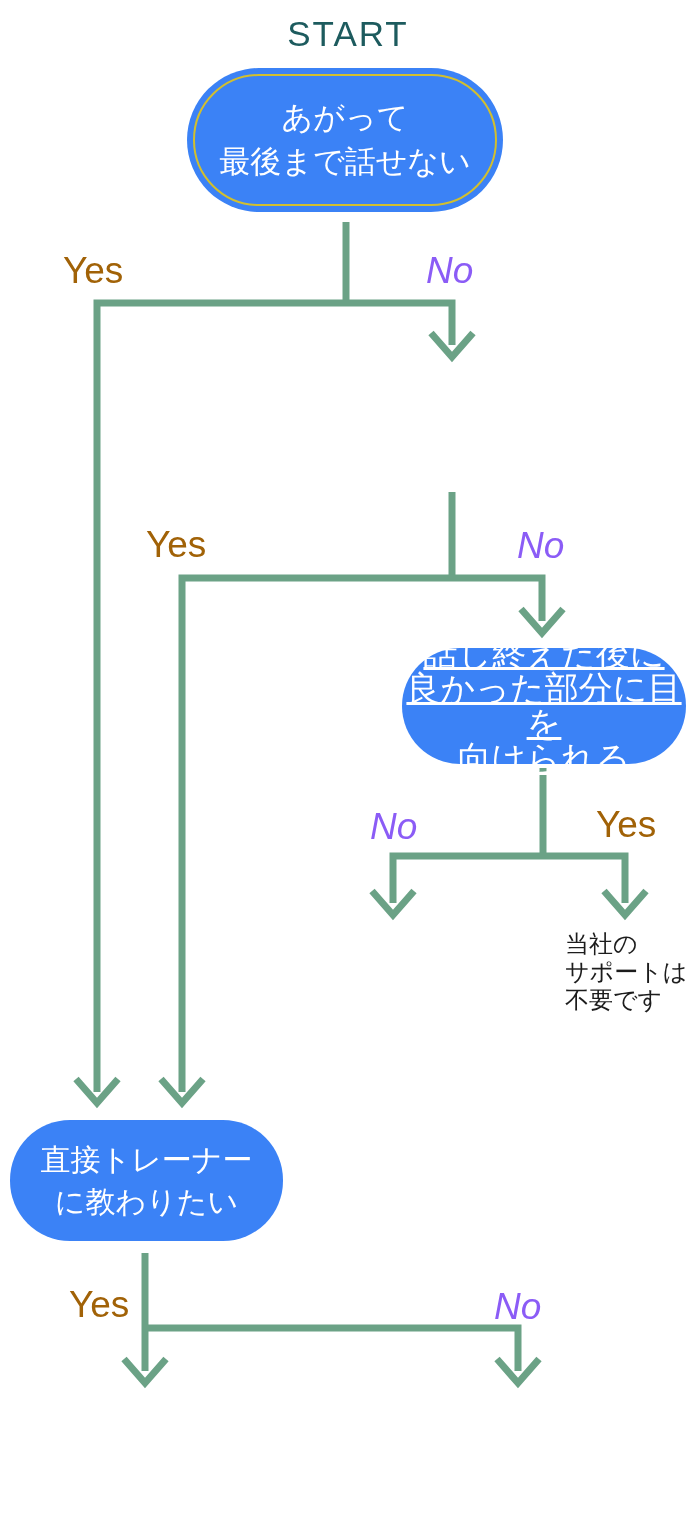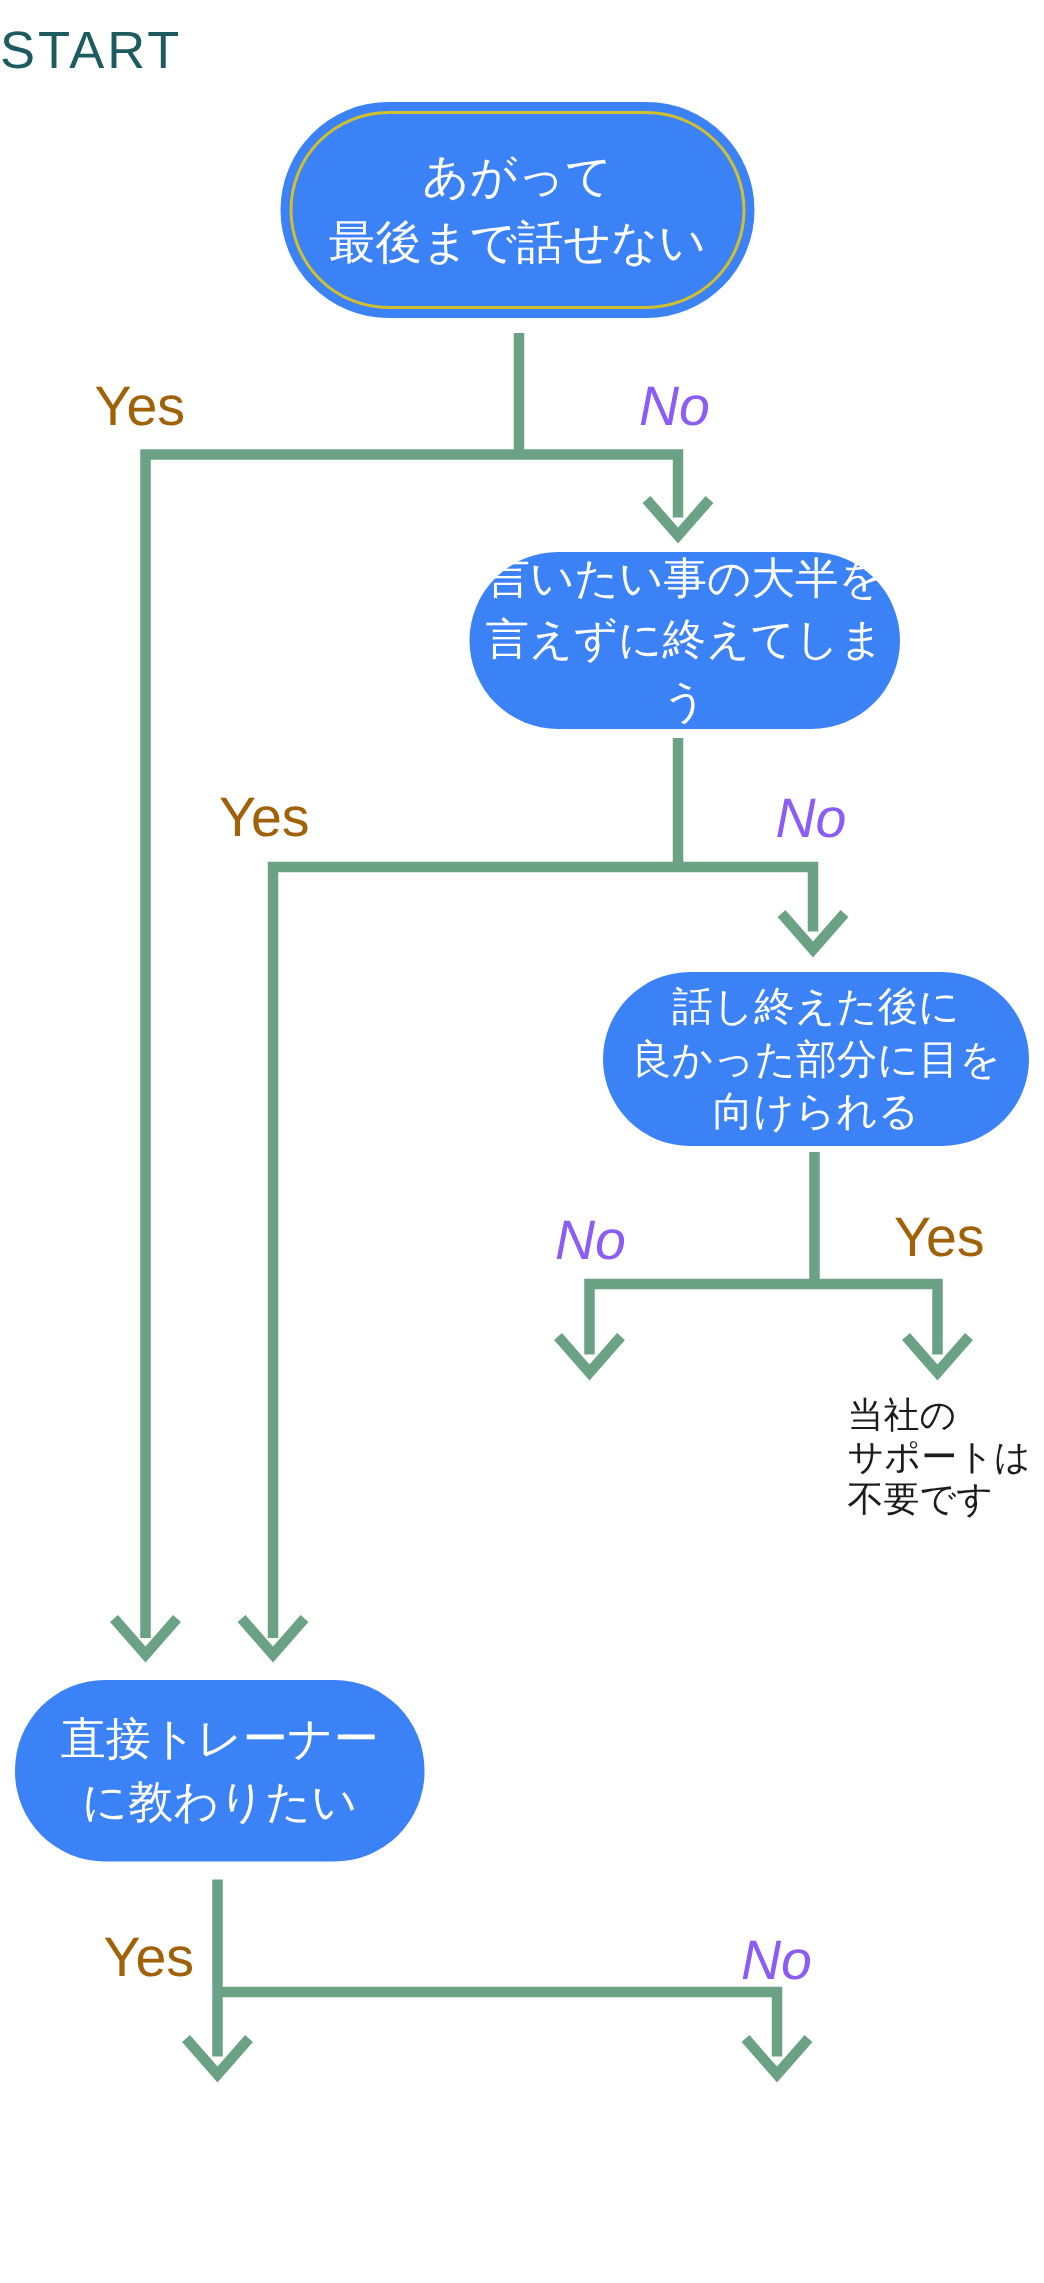--- a/index.html
+++ b/index.html
@@ -22,39 +22,40 @@
     font-weight:500;
   }
   .node .ring{
     position:absolute;inset:6px;
     border:2.5px solid #d2bf2e;
     border-radius:66px;
     pointer-events:none;
   }
   .start-title{
     position:absolute;left:0;top:14px;width:696px;
+    text-align:center;
     font-size:35px;letter-spacing:2px;
     color:#1d5b5e;font-weight:500;
   }
   .branch-label{
     position:absolute;
     font-size:37px;font-weight:500;line-height:1;
   }
   .branch-label.yes{color:#a16207;}
   .branch-label.no{color:#8b5cf6;font-style:italic;}
   .outcome-text{
     position:absolute;
     color:#1c1c1c;
     font-size:24px;line-height:28px;
     white-space:pre-line;
     text-align:left;
   }
   #node-q1{left:187px;top:68px;width:316px;height:144px;border-radius:72px;font-size:31px;line-height:44px;}
   #node-q2{left:313px;top:368px;width:287px;height:118px;border-radius:59px;font-size:29px;line-height:41px;}
-  #node-q3{left:402px;top:648px;width:284px;height:116px;border-radius:58px;font-size:27px;line-height:35px;}
+  #node-q3{left:402px;top:648px;width:284px;height:116px;border-radius:58px;font-size:34px;line-height:35px;text-decoration:underline;}
   #node-q4{left:10px;top:1120px;width:273px;height:121px;border-radius:60px;font-size:30px;line-height:42px;}
   #label-q1-yes{left:63px;top:252px;}
   #label-q1-no{left:426px;top:252px;}
   #label-q2-yes{left:146px;top:526px;}
   #label-q2-no{left:517px;top:527px;}
   #label-q3-no{left:370px;top:808px;}
   #label-q3-yes{left:596px;top:806px;}
   #label-q4-yes{left:69px;top:1286px;}
   #label-q4-no{left:494px;top:1288px;}
   #outcome-support{left:565px;top:930px;}
@@ -88,24 +89,20 @@
   </svg>
 
   <div class="start-title">START</div>
 
   <div class="node" id="node-q1">
     <span class="ring"></span>
     <span>あがって
 最後まで話せない</span>
   </div>
 
-  <div class="node" id="node-q2">
-    <span>言いたい事の大半を
-言えずに終えてしまう</span>
-  </div>
 
   <div class="node" id="node-q3">
     <span>話し終えた後に
 良かった部分に目を
 向けられる</span>
   </div>
 
   <div class="node" id="node-q4">
     <span>直接トレーナー
 に教わりたい</span>

